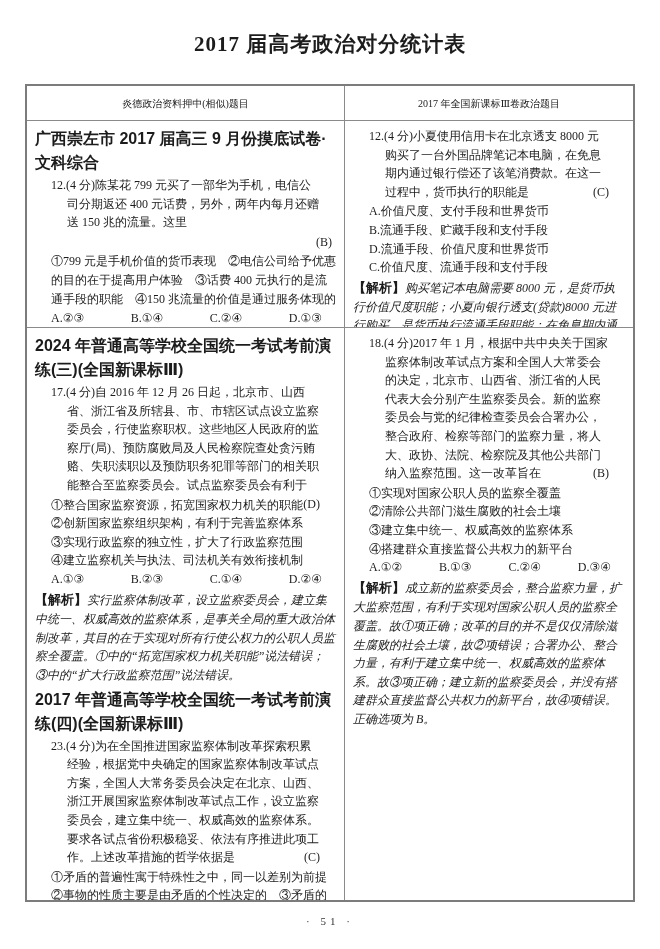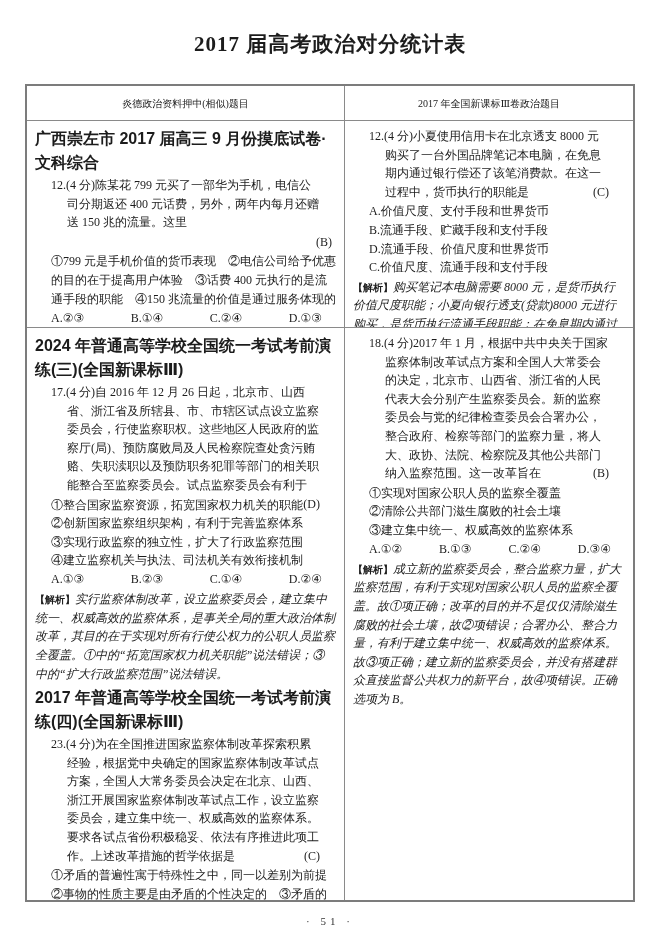--- a/index.html
+++ b/index.html
@@ -90,21 +90,21 @@
   .analysis{
     font-size:12px;
     line-height:1.55;
     font-style:italic;
     margin:1px 0 3px 0;
   }
   .analysis .tag{
     font-style:normal;
     font-weight:bold;
     font-family:"Liberation Sans","DejaVu Sans",sans-serif;
-    font-size:10px;
+    font-size:13px;
     text-align:right;
   }
   .page-number{
     position:absolute;
     bottom:22px; left:0; right:0;
     text-align:center;
     font-size:11px;
     color:#333;
     letter-spacing:4px;
   }
@@ -165,20 +165,21 @@
       <p class="q-stem"><span>23.(4 分)为在全国推进国家监察体制改革探索积累经验，根据党中央确定的国家监察体制改革试点方案，全国人大常务委员会决定在北京、山西、浙江开展国家监察体制改革试点工作，设立监察委员会，建立集中统一、权威高效的监察体系。要求各试点省份积极稳妥、依法有序推进此项工作。上述改革措施的哲学依据是</span> <span class="answer">(C)</span></p>
       <p class="options-inline">①矛盾的普遍性寓于特殊性之中，同一以差别为前提　②事物的性质主要是由矛盾的个性决定的　③矛盾的个性与共性在一定条件下能够相互转化　④把握矛盾的主要方面，抓住主流，反对均衡论</p>
 
     </div>
 
     <div class="cell right pad-top">
       <p class="q-stem"><span>18.(4 分)2017 年 1 月，根据中共中央关于国家监察体制改革试点方案和全国人大常委会的决定，北京市、山西省、浙江省的人民代表大会分别产生监察委员会。新的监察委员会与党的纪律检查委员会合署办公，整合政府、检察等部门的监察力量，将人大、政协、法院、检察院及其他公共部门纳入监察范围。这一改革旨在</span> <span class="answer">(B)</span></p>
       <div class="option-line">①实现对国家公职人员的监察全覆盖</div>
       <div class="option-line">②清除公共部门滋生腐败的社会土壤</div>
       <div class="option-line">③建立集中统一、权威高效的监察体系</div>
+      <div class="option-line">④搭建群众直接监督公共权力的新平台</div>
       <div class="choices-row">
         <span>A.①②</span>
         <span>B.①③</span>
         <span>C.②④</span>
         <span>D.③④</span>
       </div>
       <p class="analysis"><b class="tag">【解析】</b><span>成立新的监察委员会，整合监察力量，扩大监察范围，有利于实现对国家公职人员的监察全覆盖。故①项正确；改革的目的并不是仅仅清除滋生腐败的社会土壤，故②项错误；合署办公、整合力量，有利于建立集中统一、权威高效的监察体系。故③项正确；建立新的监察委员会，并没有搭建群众直接监督公共权力的新平台，故④项错误。正确选项为 B。</span></p>
     </div>
   </div>
 

